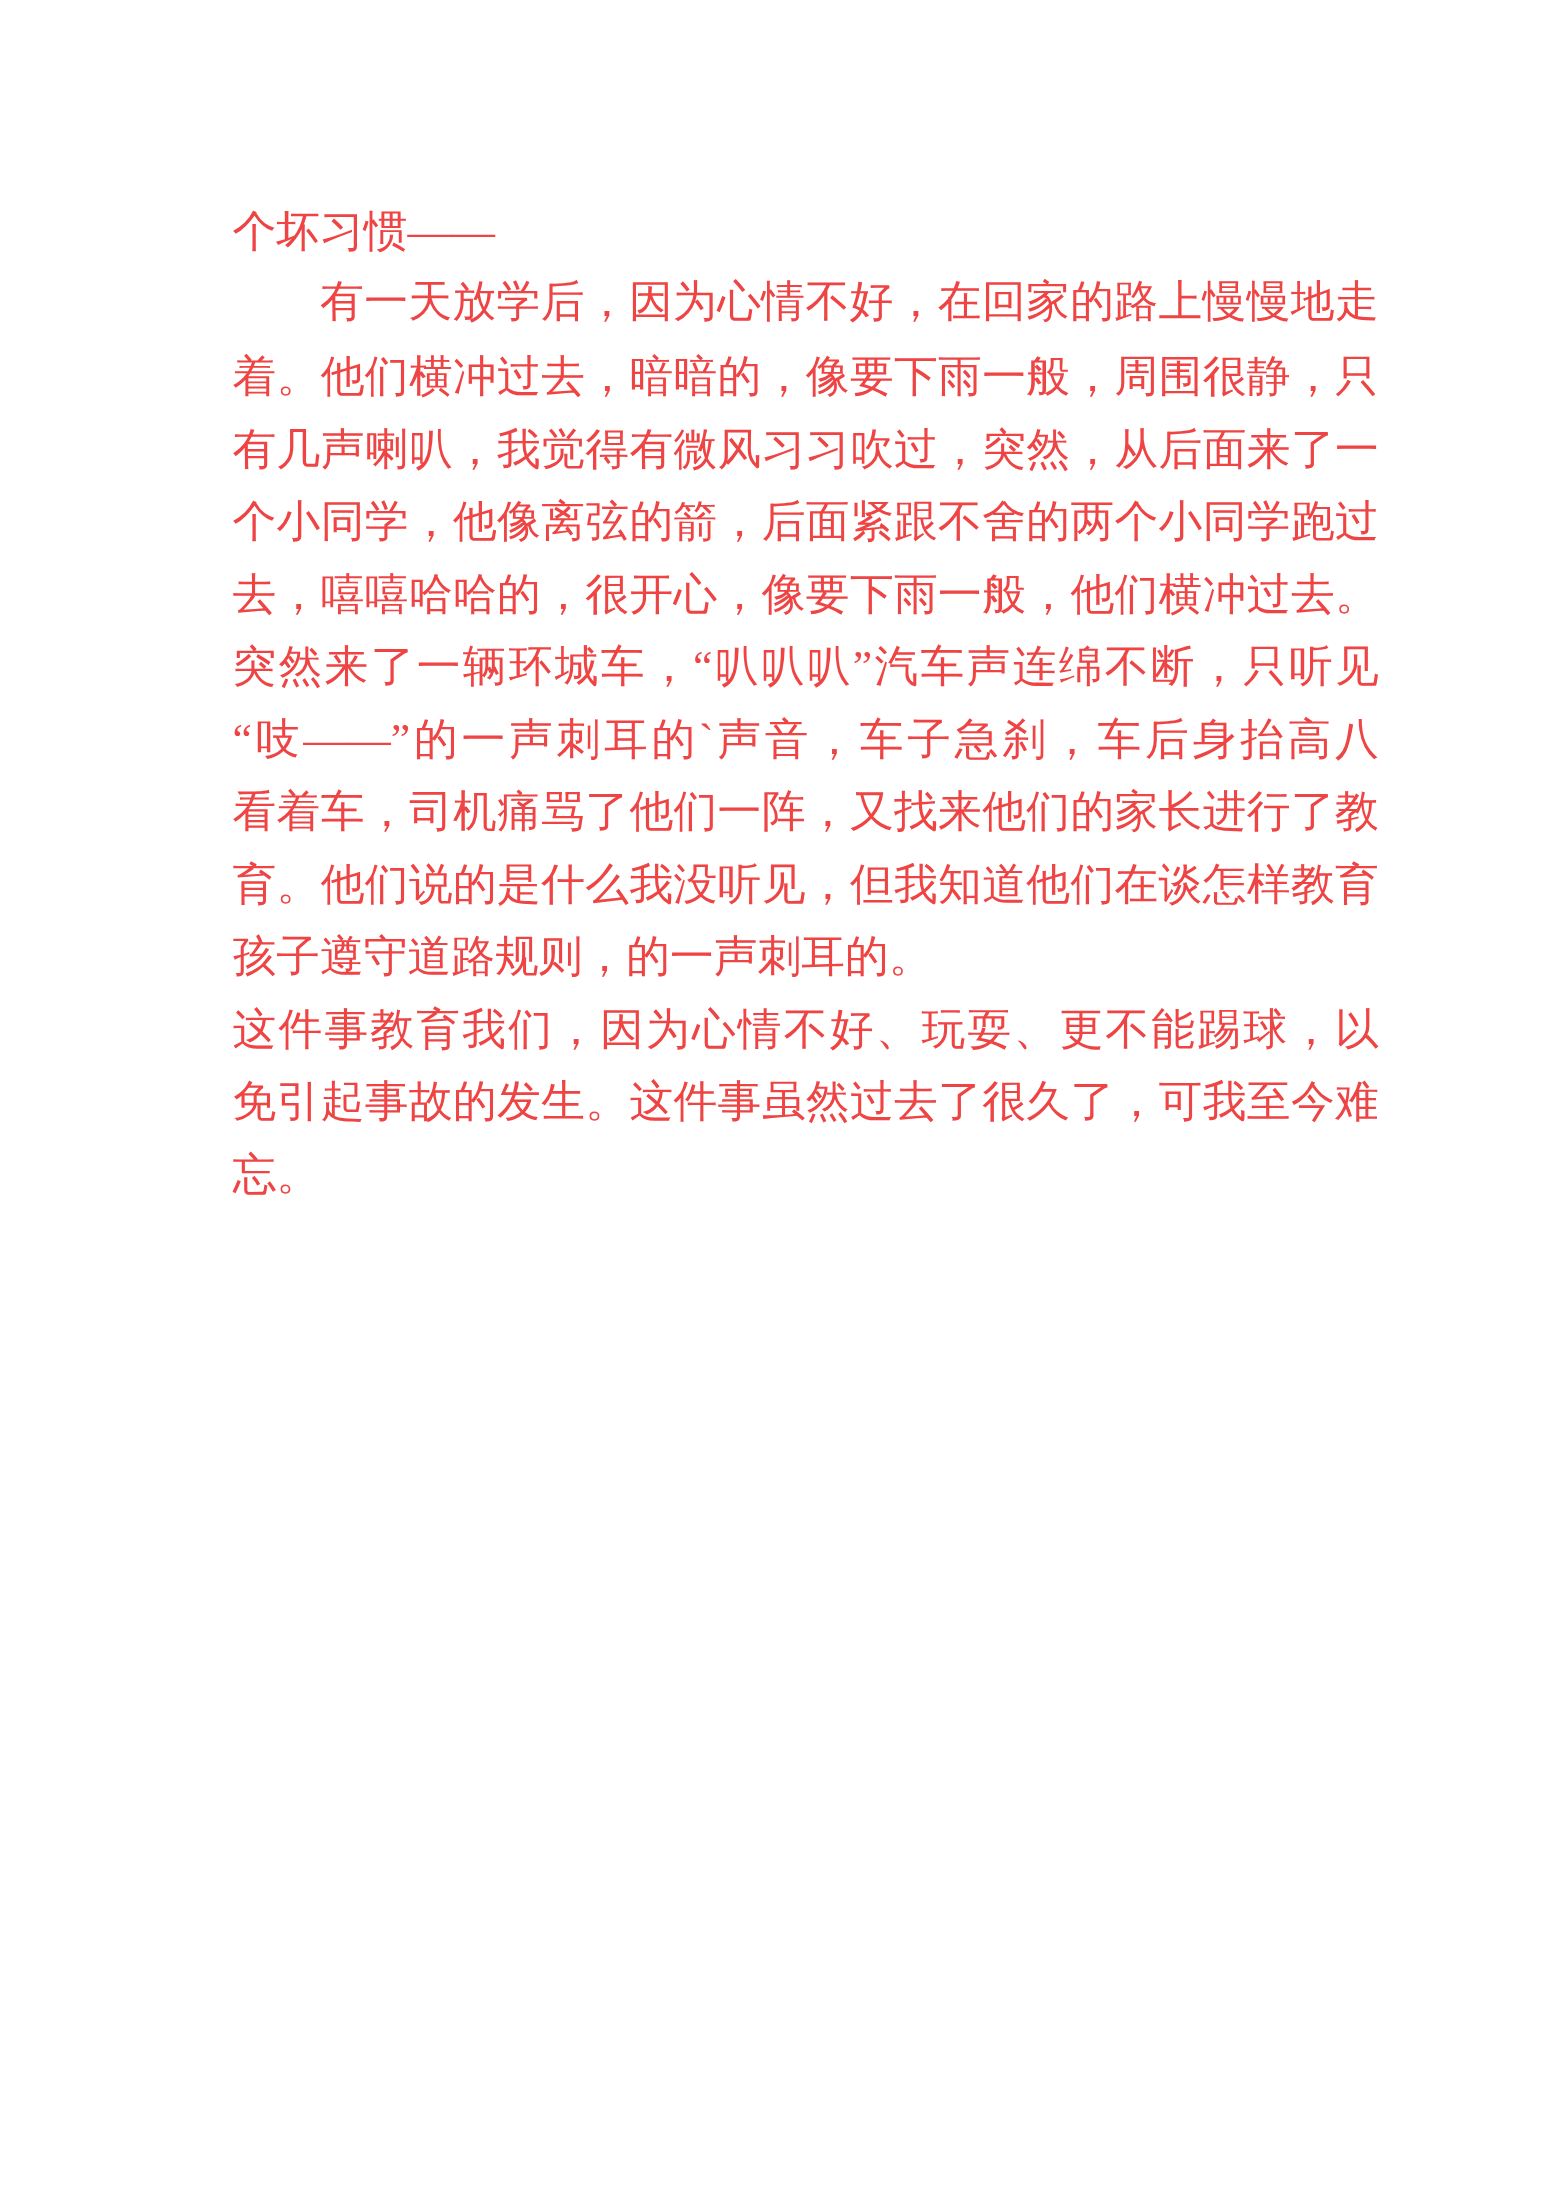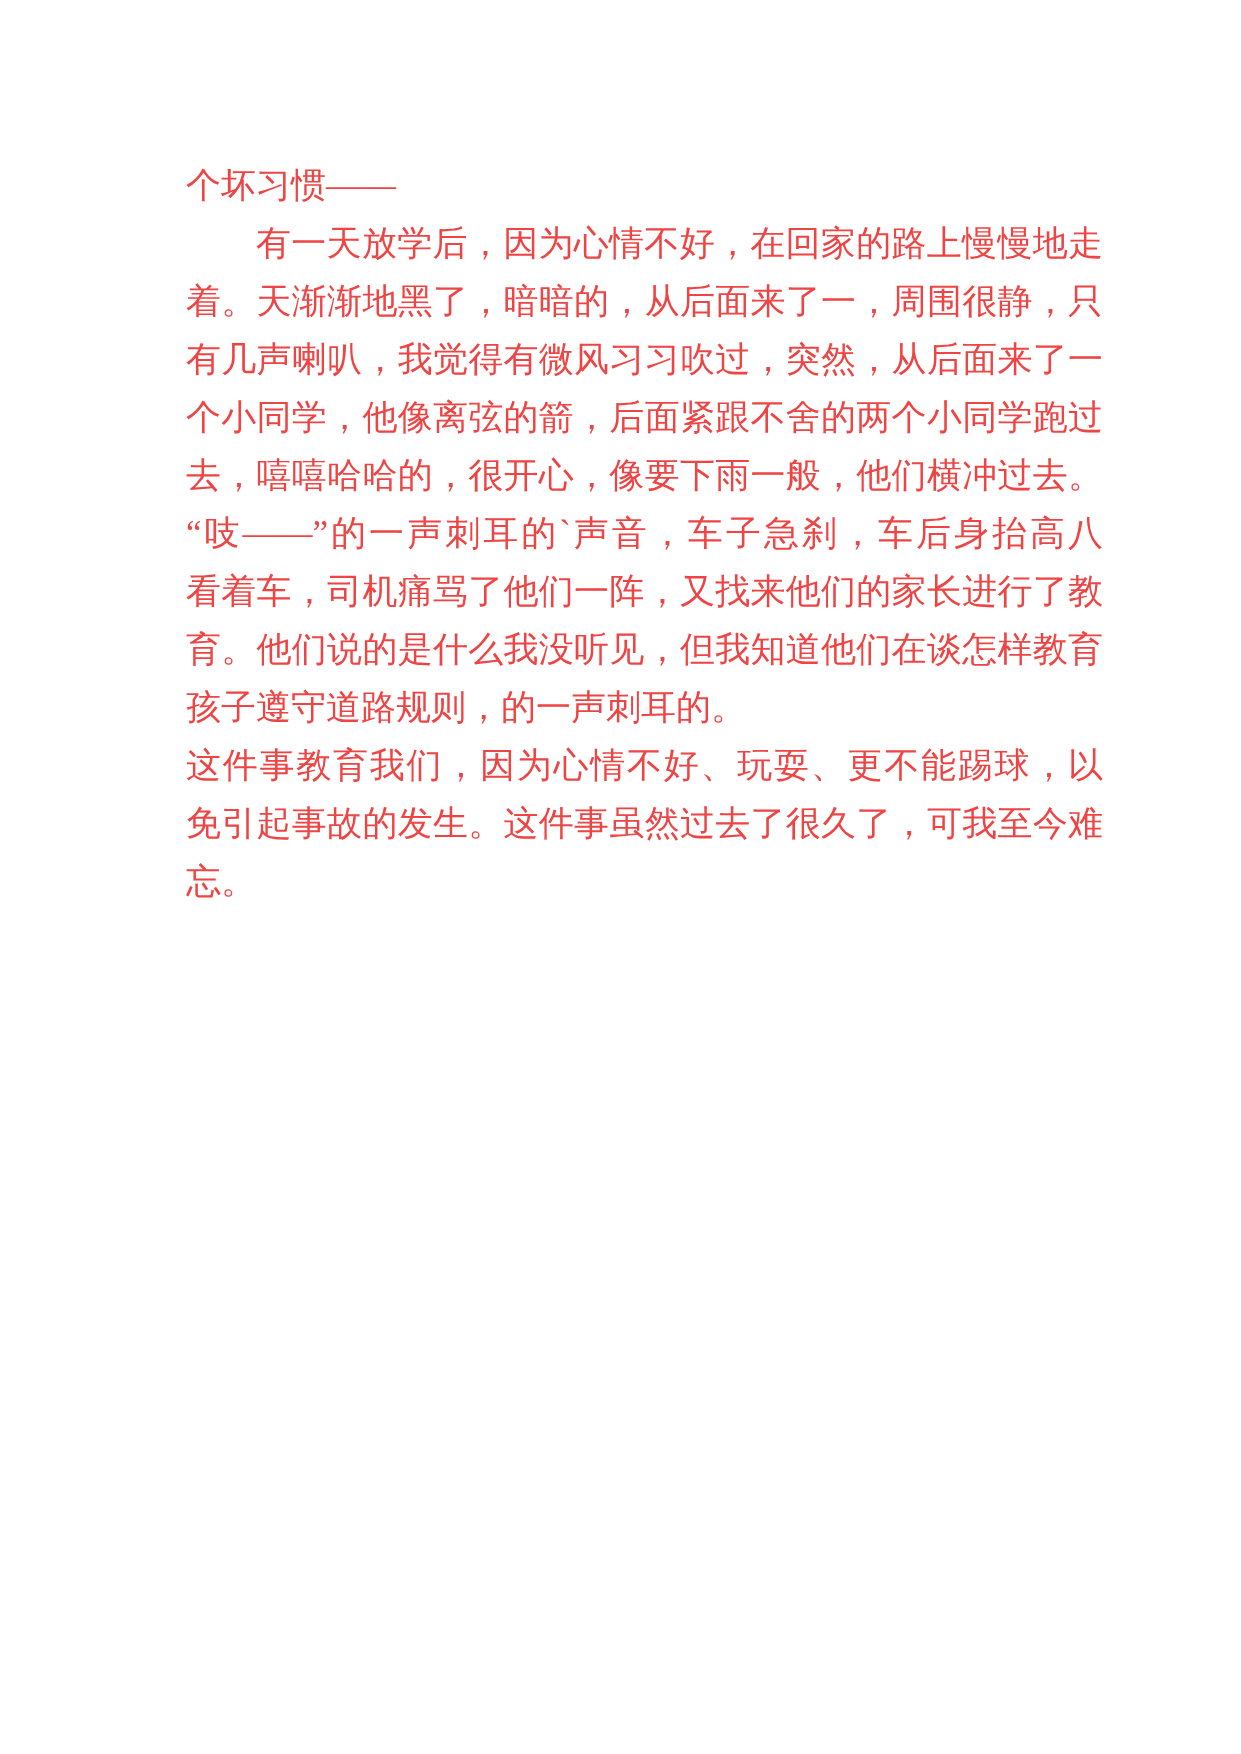--- a/index.html
+++ b/index.html
@@ -29,33 +29,35 @@
     color: #ef4444;
     text-align: left;
   }
   .line.fill {
     text-align: justify;
     text-align-last: justify;
     text-justify: inter-character;
   }
   .line.indent {
     text-indent: 70px;
+    font-family: Liberation Mono, monospace;
   }
 </style>
 </head>
 <body>
 
 <div class="page">
   <div class="textblock">
     <div class="line">个坏习惯——</div>
     <div class="line fill indent">有一天放学后，因为心情不好，在回家的路上慢慢地走</div>
-    <div class="line fill">着。天渐渐地黑了，暗暗的，从后面来了一，周围很静，只</div>
+    <div class="line fill">着。他们横冲过去，暗暗的，像要下雨一般，周围很静，只</div>
     <div class="line fill">有几声喇叭，我觉得有微风习习吹过，突然，从后面来了一</div>
     <div class="line fill">个小同学，他像离弦的箭，后面紧跟不舍的两个小同学跑过</div>
     <div class="line fill">去，嘻嘻哈哈的，很开心，像要下雨一般，他们横冲过去。</div>
+    <div class="line fill">突然来了一辆环城车，“叭叭叭”汽车声连绵不断，只听见</div>
     <div class="line fill">“吱——”的一声刺耳的`声音，车子急刹，车后身抬高八</div>
     <div class="line fill">看着车，司机痛骂了他们一阵，又找来他们的家长进行了教</div>
     <div class="line fill">育。他们说的是什么我没听见，但我知道他们在谈怎样教育</div>
     <div class="line">孩子遵守道路规则，的一声刺耳的。</div>
     <div class="line fill">这件事教育我们，因为心情不好、玩耍、更不能踢球，以</div>
     <div class="line fill">免引起事故的发生。这件事虽然过去了很久了，可我至今难</div>
     <div class="line">忘。</div>
   </div>
 </div>
 

